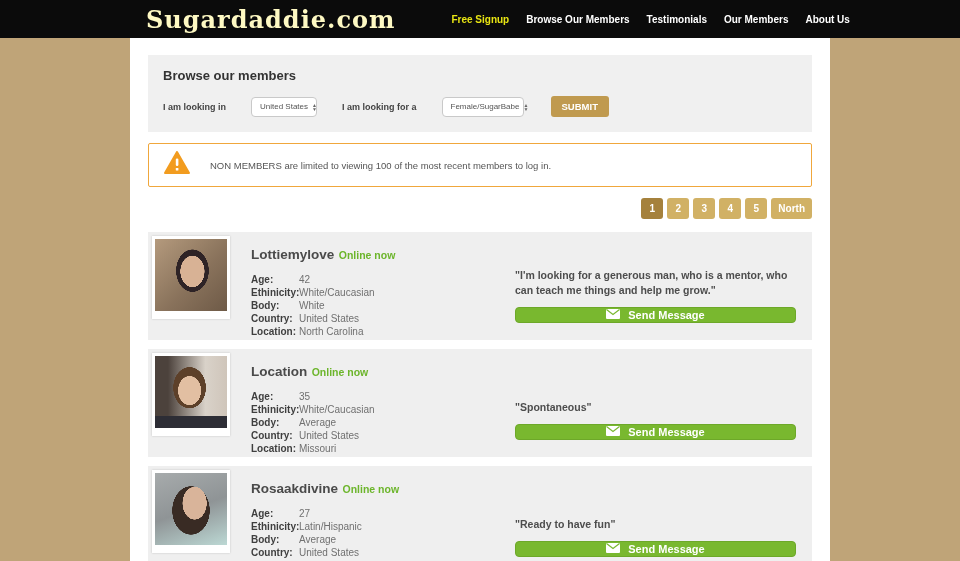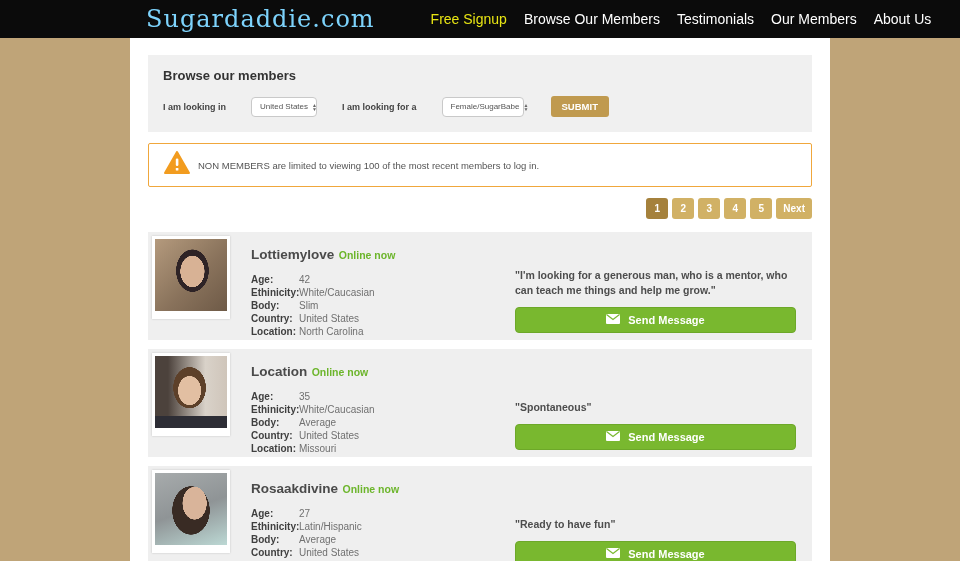--- a/index.html
+++ b/index.html
@@ -2,42 +2,42 @@
 <html><head>
 <meta charset="utf-8">
 <style>
   * { margin:0; padding:0; box-sizing:border-box; }
   html,body { width:960px; height:561px; }
   body { font-family:"Liberation Sans", sans-serif; background:#bfa478; overflow:hidden; }
 
   
   .header { height:38px; background:#0b0b0b; display:flex; align-items:center; }
   .header-inner { width:700px; margin:0 auto; display:flex; align-items:center; }
-  .logo { font-family:"DejaVu Serif", serif; font-weight:normal; color:#7dd3fc; font-size:24px; letter-spacing:1px; margin-left:16px; white-space:nowrap; cursor:pointer; }
+  .logo { font-family:"DejaVu Serif", serif; font-weight:bold; color:#fef9c3; font-size:24px; letter-spacing:1px; margin-left:16px; white-space:nowrap; cursor:pointer; }
   .nav { display:flex; align-items:center; margin-left:56px; gap:17px; }
-  .nav-item { font-size:14px; font-weight:normal; color:#ffffff; white-space:nowrap; cursor:pointer; }
+  .nav-item { font-size:10px; font-weight:bold; color:#ffffff; white-space:nowrap; cursor:pointer; }
   .nav-item.highlight { color:#e8e513; }
   .login-btn { background:#cda55a; color:#fff; font-size:9.5px; font-weight:bold; border:none; border-radius:3px; padding:7px 13px; margin-left:22px; cursor:pointer; white-space:nowrap; }
 
   
   .main { width:700px; margin:0 auto; background:#ffffff; height:523px; padding:17px 18px 0; }
 
   
   .filter-bar { background:#f0f0f0; padding:13px 15px 15px; margin-bottom:11px; }
   .filter-heading { font-size:13px; font-weight:bold; color:#333333; margin-bottom:13px; }
   .filter-row { display:flex; align-items:center; gap:25px; }
   .filter-label { font-size:9px; font-weight:bold; color:#444444; white-space:nowrap; }
   .select-box { background:#fff; border:1px solid #c9c9c9; border-radius:4px; height:20px; display:flex; align-items:center; justify-content:space-between; padding:0 4px 0 8px; cursor:pointer; }
   .select-box.w1 { width:66px; } .select-box.w2 { width:82px; }
   .select-value { font-size:8px; color:#555555; white-space:nowrap; }
   .stepper { display:flex; flex-direction:column; line-height:4px; font-size:5px; color:#666; margin-left:4px; }
   .submit-btn { background:#c09a4f; color:#fff; font-size:9.5px; font-weight:bold; border:none; border-radius:3px; height:21px; padding:0 11px; margin-left:2px; cursor:pointer;text-align:center; }
 
   
-  .notice { border:1px solid #f0a73c; border-radius:2px; background:#fff; display:flex; align-items:center; gap:8px; padding:10px 15px; height:44px; margin-bottom:11px; }
+  .notice { border:1px solid #f0a73c; border-radius:2px; background:#fff; display:flex; align-items:center; gap:20px; padding:10px 15px; height:44px; margin-bottom:11px; }
   .notice-text { font-size:9.5px; color:#555555; }
 
   
   .pagination { display:flex; justify-content:flex-end; gap:4px; margin:7px 0 13px; }
   .page-btn { min-width:22px; height:21px; background:#d1b165; color:#ffffff; font-size:10px; font-weight:bold; border:none; border-radius:3px; display:flex; align-items:center; justify-content:center; padding:0 7px; cursor:pointer; }
   .page-btn.active { background:#a5813c; }
 
   
   .member-card { background:#efefef; display:flex; padding:4px; margin-bottom:9px; height:108px; }
   .photo-frame { background:#ffffff; width:78px; height:83px; padding:3px; box-shadow:0 0 2px rgba(0,0,0,.18); cursor:pointer; flex:none; }
@@ -57,21 +57,21 @@
       linear-gradient(160deg, #a7abac 0%, #8f9496 50%, #bcd8d4 100%); }
   .member-info { margin-left:21px; padding-top:9px; flex:1; }
   .member-name { font-size:13.5px; font-weight:bold; color:#4a4a4a; display:inline-block; cursor:pointer; }
   .online { color:#6cb52b; font-size:10.5px; font-weight:bold; }
   .details { margin-top:10px; }
   .detail-row { display:flex; font-size:10px; line-height:13px; }
   .detail-label { width:48px; font-weight:bold; color:#3f3f3f; }
   .detail-value { color:#707070; }
   .member-right { width:281px; margin-right:12px; display:flex; flex-direction:column; flex:none; }
   .quote { margin-top:28px; height:34px; display:flex; flex-direction:column; justify-content:flex-end; font-size:10.5px; font-weight:bold; color:#4d4d4d; line-height:1.45; }
-  .send-btn { height:26px; background:#79b82f; border:1px solid #6da829; border-radius:4px; color:#ffffff; font-size:11px; font-weight:bold; display:flex; align-items:center; justify-content:center; gap:8px; margin-top:9px; cursor:pointer; font-family:"Liberation Sans", sans-serif; }
+  .send-btn { height:16px; background:#79b82f; border:1px solid #6da829; border-radius:4px; color:#ffffff; font-size:11px; font-weight:bold; display:flex; align-items:center; justify-content:center; gap:8px; margin-top:9px; cursor:pointer; font-family:"Liberation Sans", sans-serif; }
 </style>
 </head>
 <body>
 
 <div>
 
   <div class="header">
     <div class="header-inner">
       <div class="logo">Sugardaddie.com</div>
       <div class="nav">
@@ -119,42 +119,42 @@
       </span>
       <span class="notice-text">NON MEMBERS are limited to viewing 100 of the most recent members to log in.</span>
     </div>
 
     <div class="pagination">
       <button class="page-btn active">1</button>
       <button class="page-btn">2</button>
       <button class="page-btn">3</button>
       <button class="page-btn">4</button>
       <button class="page-btn">5</button>
-      <button class="page-btn">Next</button>
+      <button class="page-btn">North</button>
     </div>
 
     <div class="member-card">
       <div class="photo-frame">
           <div class="photo photo-1"></div>
         </div>
       <div class="member-info">
         <span class="member-name">Lottiemylove</span>
         <span class="online">Online now</span>
         <div class="details">
           <div class="detail-row">
               <span class="detail-label">Age:</span>
               <span class="detail-value">42</span>
             </div>
           <div class="detail-row">
               <span class="detail-label">Ethinicity:</span>
               <span class="detail-value">White/Caucasian</span>
             </div>
           <div class="detail-row">
               <span class="detail-label">Body:</span>
-              <span class="detail-value">Slim</span>
+              <span class="detail-value">White</span>
             </div>
           <div class="detail-row">
               <span class="detail-label">Country:</span>
               <span class="detail-value">United States</span>
             </div>
           <div class="detail-row">
               <span class="detail-label">Location:</span>
               <span class="detail-value">North Carolina</span>
             </div>
         </div>

